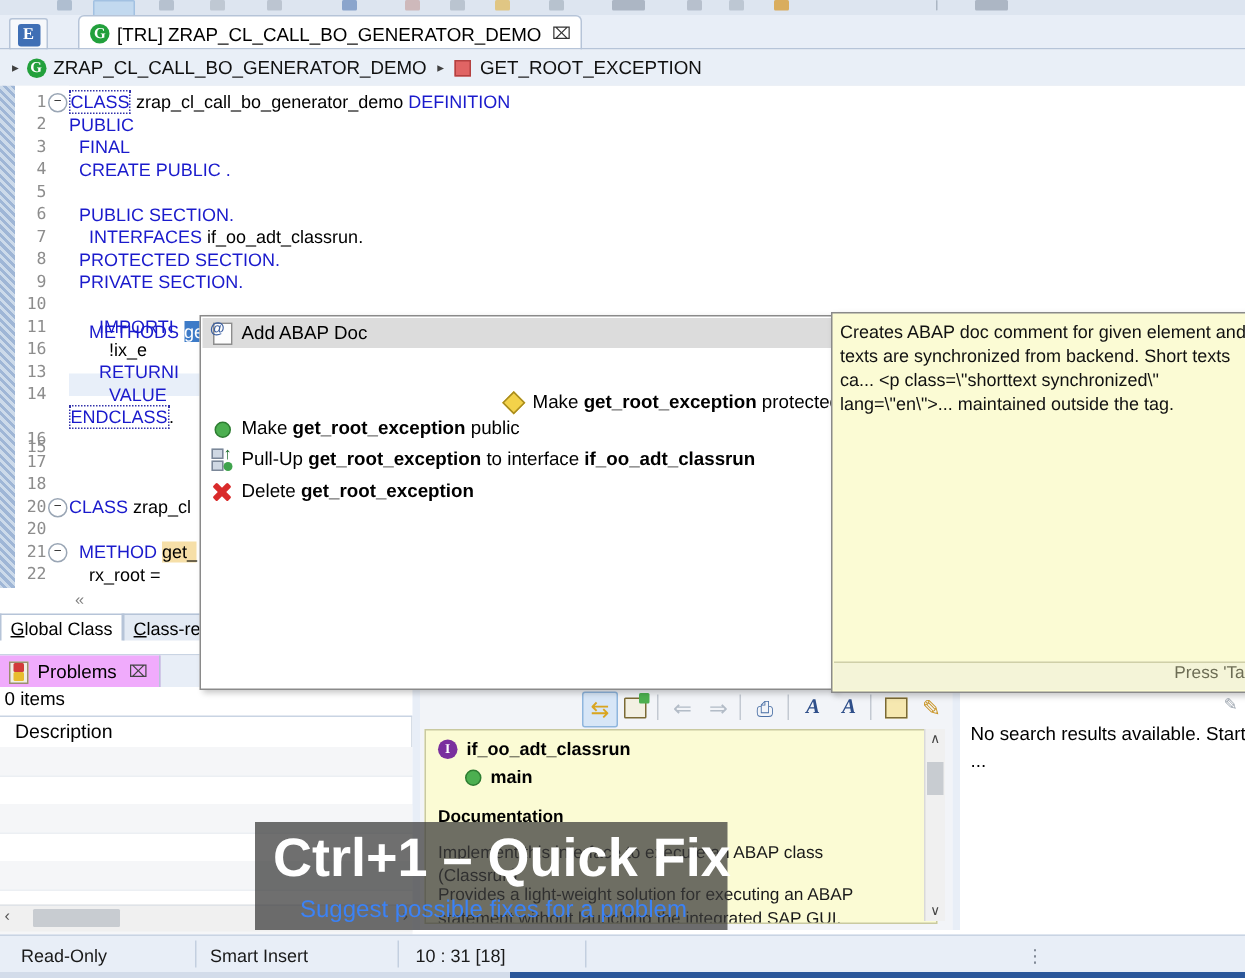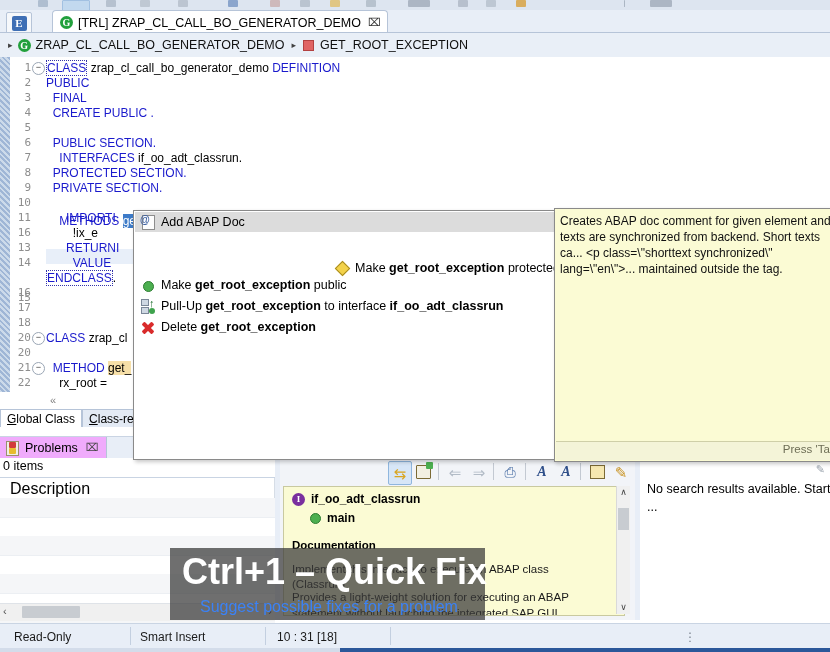--- a/index.html
+++ b/index.html
@@ -73,21 +73,21 @@
            display:flex;align-items:center;padding:0 8px 0 6px;}
   .probicon{width:14px;height:14px;margin-right:5px;position:relative;}
   .probicon .pg{position:absolute;left:0;top:0;width:11px;height:13px;background:#f0efe6;border:1px solid #9a8f6e;}
   .probicon .pd{position:absolute;left:3px;top:1px;width:7px;height:6px;background:#d23b3b;border-radius:1px;}
   .probicon .py{position:absolute;left:3px;top:7px;width:7px;height:6px;background:#e8bc2f;border-radius:1px;}
   #probtab .lbl{font-size:12.5px;}
   #probtab .x{margin-left:8px;font-size:11px;color:#444;}
   #probitems{left:0;top:22px;font-size:12.5px;padding-left:3px;}
   #probhdrline{left:0;top:40px;width:275px;height:1px;background:#c9d4e3;}
   #probcolhdr{left:0;top:41px;width:275px;height:20px;background:#ffffff;}
-  #probcolhdr .ch{position:absolute;left:10px;top:2px;font-size:16px;}
+  #probcolhdr .ch{position:absolute;left:10px;top:2px;font-size:13px;}
   #probcolhdr .div{position:absolute;right:0;top:0;width:1px;height:20px;background:#d6dde6;}
   #probrows{left:0;top:61px;width:275px;height:140px;}
   .prow{position:absolute;left:0;width:275px;height:19px;border-bottom:1px solid #eceff3;}
   .prow.alt{background:#f5f6f8;}
   #probhscroll{left:0;top:603px;width:275px;height:17px;background:#f0f0f0;border-top:1px solid #dfe3e8;}
   #probhscroll .lt{position:absolute;left:3px;top:1px;font-size:11px;color:#555;}
   #probhscroll .rt{position:absolute;right:3px;top:1px;font-size:11px;color:#555;}
   #probhscroll .thumb{position:absolute;left:22px;top:2px;width:58px;height:12px;background:#c8ccd1;border-radius:1px;}
   #vsplit1{left:275px;top:436px;width:5px;height:184px;background:#e8eef7;}
 

